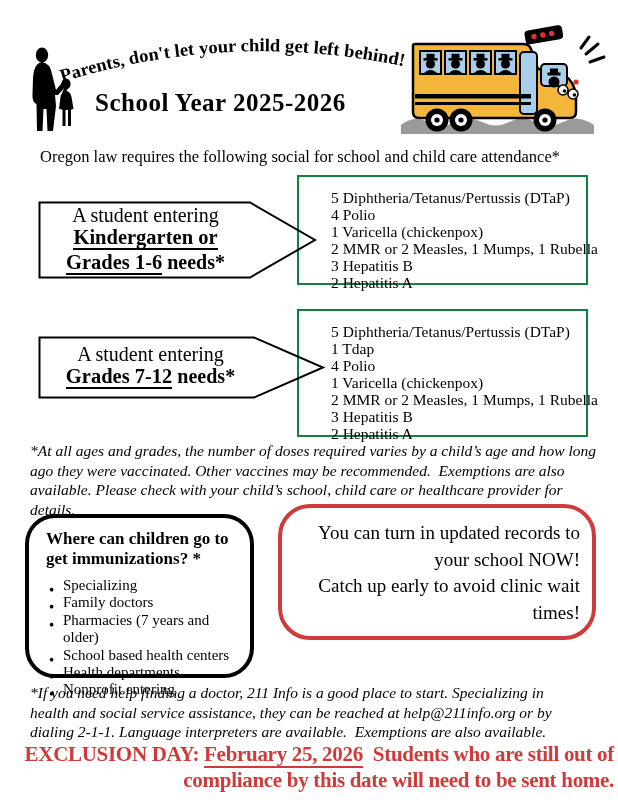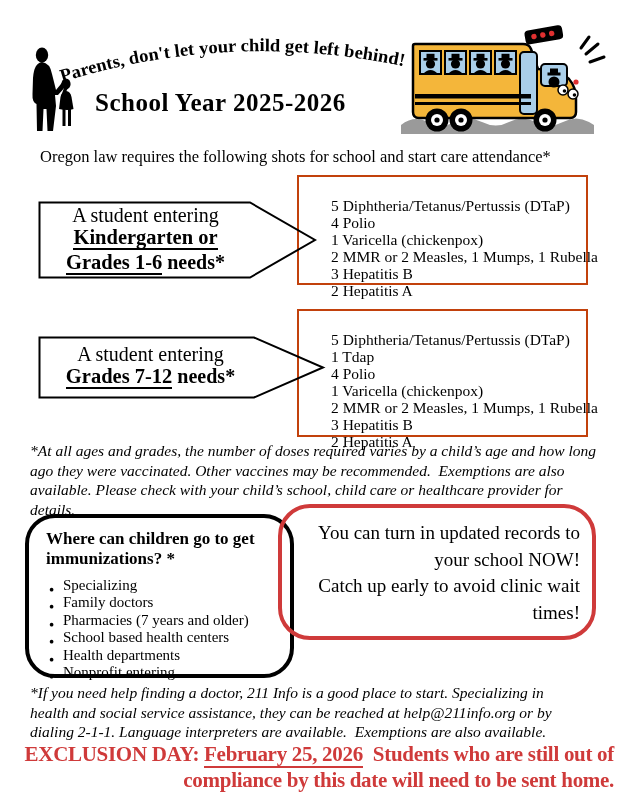--- a/index.html
+++ b/index.html
@@ -1,34 +1,34 @@
 <!DOCTYPE html>
 <html><head>
 <meta charset="utf-8">
 <style>
   html,body{margin:0;padding:0;background:#e8e8e8;}
   .page{position:relative;width:618px;height:800px;background:#ffffff;margin:0 auto;
         font-family:"Liberation Serif", serif;color:#000;overflow:hidden;}
   .abs{position:absolute;}
   .intro{left:40px;top:147px;font-size:16.5px;}
   .school-year{left:95px;top:89px;font-size:25px;font-weight:bold;letter-spacing:.5px;text-align:center;}
-  .vbox{border:2px solid #c2410c;box-sizing:border-box;padding:20px 2px 0 32px;
+  .vbox{border:2px solid #15803d;box-sizing:border-box;padding:12px 2px 0 32px;
         font-size:15.5px;line-height:17px;}
   .vbox1{left:297px;top:175px;width:291px;height:110px;}
   .vbox2{left:297px;top:309px;width:291px;height:128px;}
   .vline{white-space:nowrap;}
   .callout-svg{overflow:visible;}
   .callout-text{text-align:center;}
   .cl-small{font-size:20px;line-height:19px;}
   .cl-big{font-size:20.5px;font-weight:bold;line-height:25px;}
   .bu{border-bottom:2.5px solid #000;}
   .note{font-style:italic;font-size:15.5px;line-height:19.6px;white-space:pre-wrap;}
   .note1{left:30px;top:441px;width:566px;}
   .note2{left:30px;top:683px;width:556px;}
-  .where-box{left:25px;top:514px;width:269px;height:164px;border:4px solid #000;
+  .where-box{left:25px;top:514px;width:229px;height:164px;border:4px solid #000;
              border-radius:30px;box-sizing:border-box;padding:11px 6px 0 17px;}
   .where-title{font-size:17px;font-weight:bold;line-height:19.5px;}
   .wlist{list-style:none;margin:9px 0 0 2px;padding:0;}
   .wlist li{font-size:15px;line-height:17.4px;padding-left:15px;position:relative;}
   .wlist li::before{content:"●";font-size:8.5px;position:absolute;left:1px;top:4px;}
   .records-box{left:278px;top:504px;width:318px;height:136px;border:4px solid #cf3a3a;
                border-radius:32px;box-sizing:border-box;padding:12px 12px 0;
                text-align:right;font-size:19px;line-height:26.5px;}
   .exclusion{left:4px;top:742px;width:610px;text-align:right;color:#cf3a3a;
              font-weight:bold;font-size:21px;line-height:25.5px;letter-spacing:-.3px;
@@ -123,21 +123,21 @@
       <circle cx="181.5" cy="71" r="1.8" fill="#000"></circle>
       <circle cx="183" cy="58" r="2.6" fill="#e03030"></circle>
     </g>
     <g stroke="#000" stroke-width="3" stroke-linecap="round">
       <path d="M193 30 L205 20"></path>
       <path d="M197 38 L211 33"></path>
       <path d="M188 24 L196 13"></path>
     </g>
   </svg>
 
-  <div class="abs intro">Oregon law requires the following shots for school and start care attendance*</div>
+  <div class="abs intro">Oregon law requires the following social for school and child care attendance*</div>
 
   <div class="abs vbox vbox1">
       <div class="vline">5 Diphtheria/Tetanus/Pertussis (DTaP)</div>
       <div class="vline">4 Polio</div>
       <div class="vline">1 Varicella (chickenpox)</div>
       <div class="vline">2 MMR or 2 Measles, 1 Mumps, 1 Rubella</div>
       <div class="vline">3 Hepatitis B</div>
       <div class="vline">2 Hepatitis A</div>
     </div>
 

